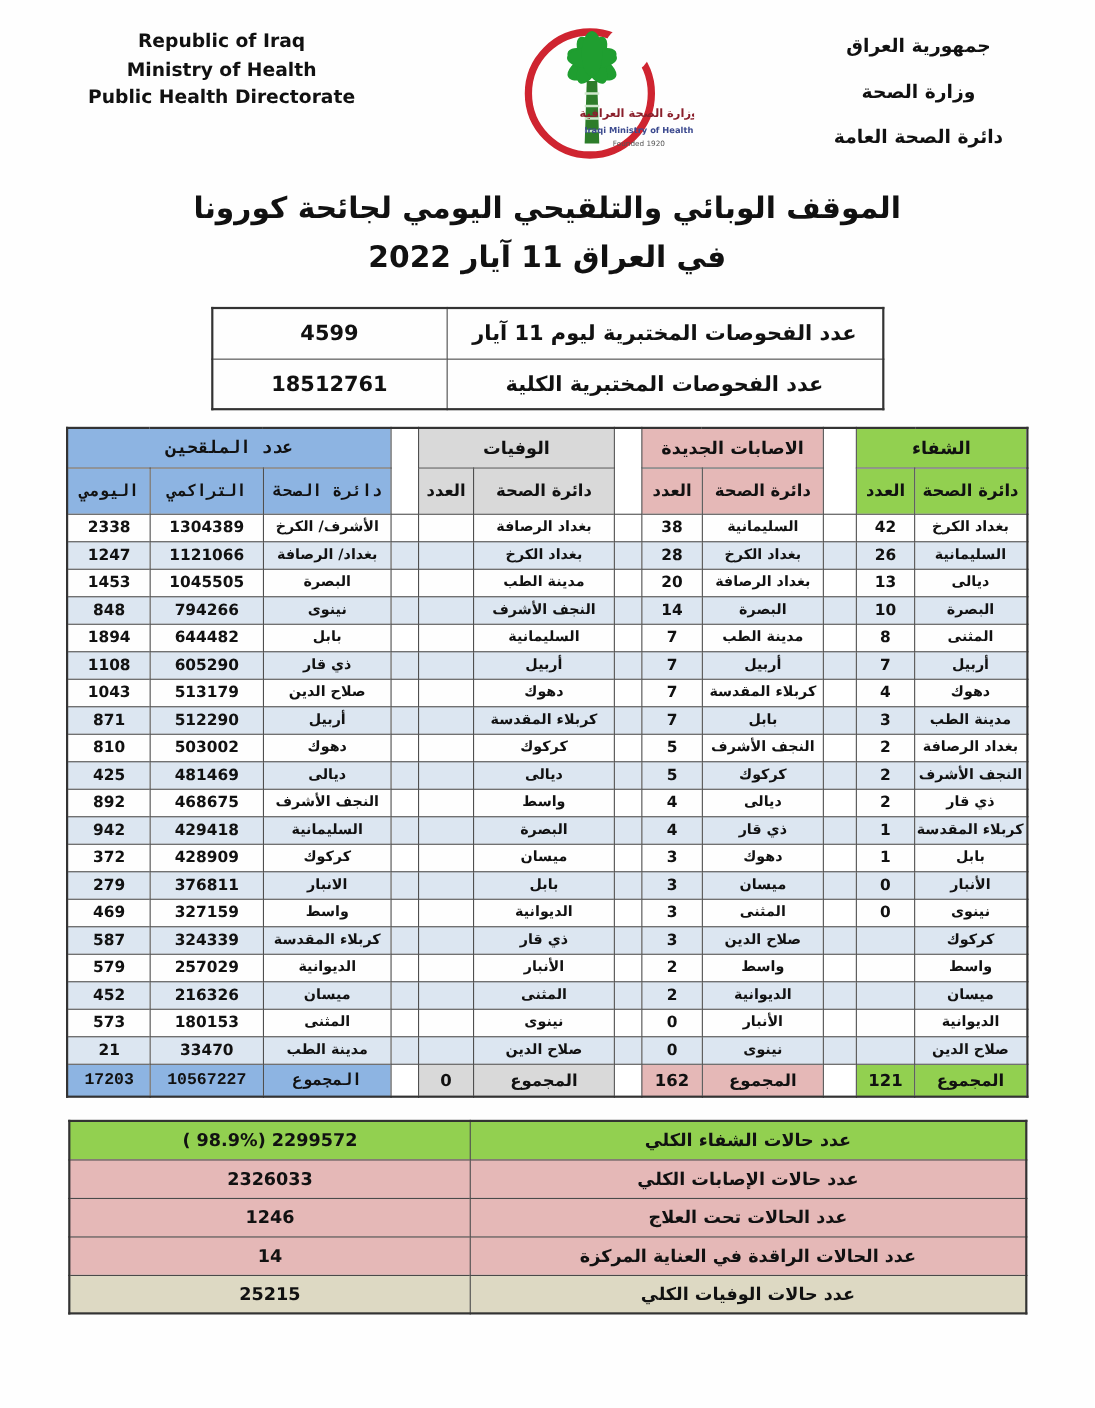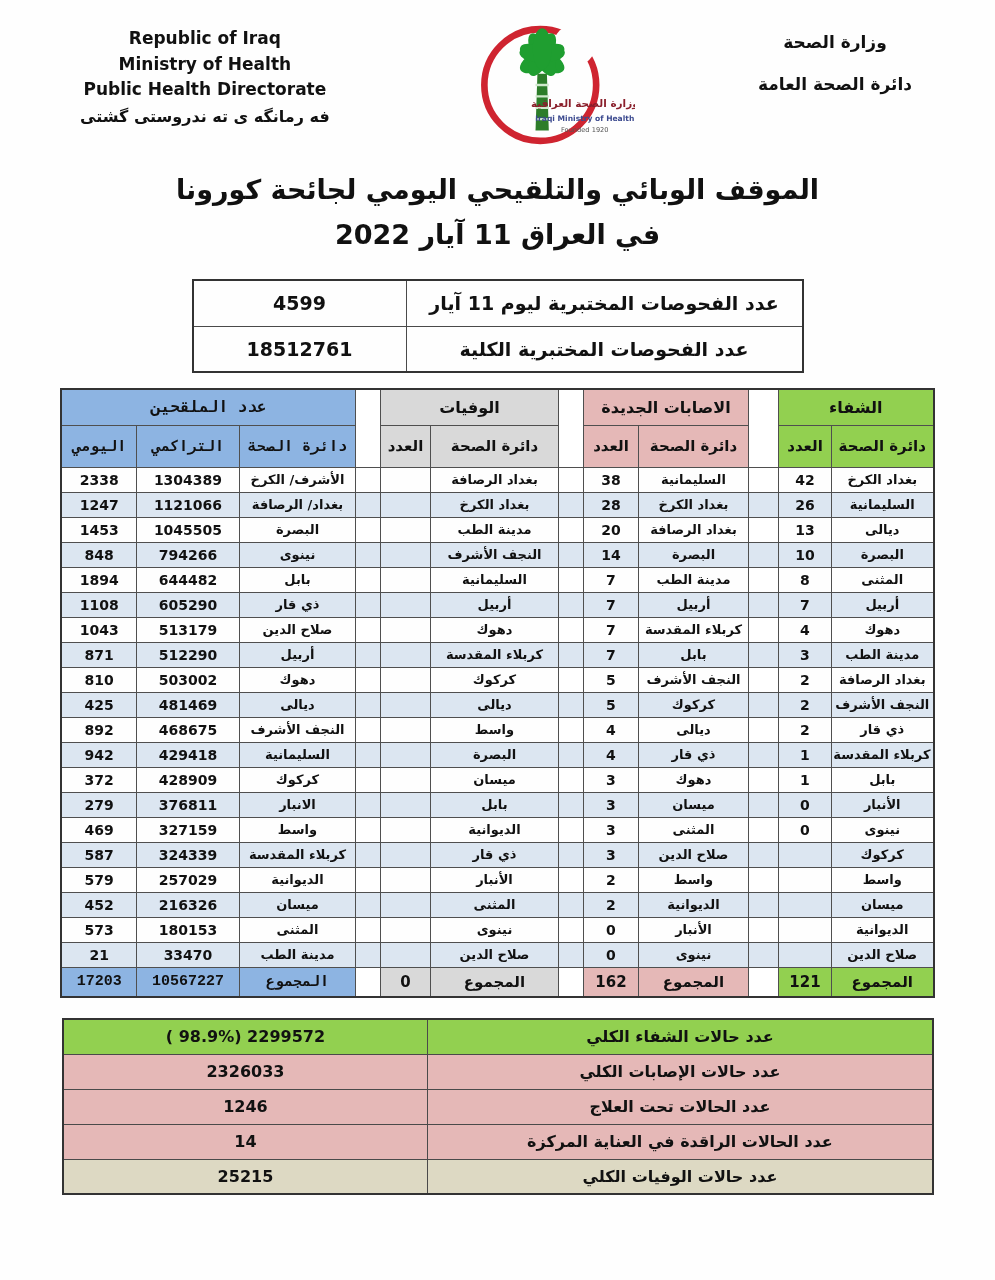--- a/index.html
+++ b/index.html
@@ -128,21 +128,20 @@
 </head>
 <body>
 
 <div class="page">
 
   <div class="top">
     <div class="en-block">
       <div>Republic of Iraq</div>
       <div>Ministry of Health</div>
       <div>Public Health Directorate</div>
-      <div class="ku">فه رمانگه ی ته ندروستی گشتی</div>
     </div>
 
     <div class="logo">
       <svg viewBox="0 0 190 140" width="180" height="138">
         <circle cx="90" cy="70" r="59" fill="none" stroke="#cf2430" stroke-width="7"></circle>
         <circle cx="126" cy="28" r="22" fill="#fefefe"></circle>
 
         <g fill="#1f9e30">
           <ellipse cx="92" cy="42" rx="26" ry="11" transform="rotate(-28 92 42)"></ellipse>
           <ellipse cx="92" cy="42" rx="26" ry="11" transform="rotate(28 92 42)"></ellipse>
@@ -155,20 +154,21 @@
         <path d="M87 58 L97 58 L99 118 L85 118 Z" fill="#2d7d2a"></path>
         <path d="M85 70 h14 M85 82 h14 M85 94 h14 M85 106 h14" stroke="#cfe8cc" stroke-width="2.5"></path>
 
         <text x="137" y="93" font-size="11" font-weight="bold" fill="#8a1f2b" text-anchor="middle">وزارة الصحة العراقية</text>
         <text x="137" y="108" font-size="8" font-weight="bold" fill="#3c4a8f" text-anchor="middle">Iraqi Ministry of Health</text>
         <text x="137" y="120" font-size="7" fill="#555" text-anchor="middle">Founded 1920</text>
       </svg>
     </div>
 
     <div class="ar-block">
+      <div>جمهورية العراق</div>
       <div>وزارة الصحة</div>
       <div>دائرة الصحة العامة</div>
     </div>
   </div>
 
   <h1 class="title">
     <span>الموقف الوبائي والتلقيحي اليومي لجائحة كورونا</span><br>
     <span>في العراق  11 آيار 2022</span>
   </h1>
 

